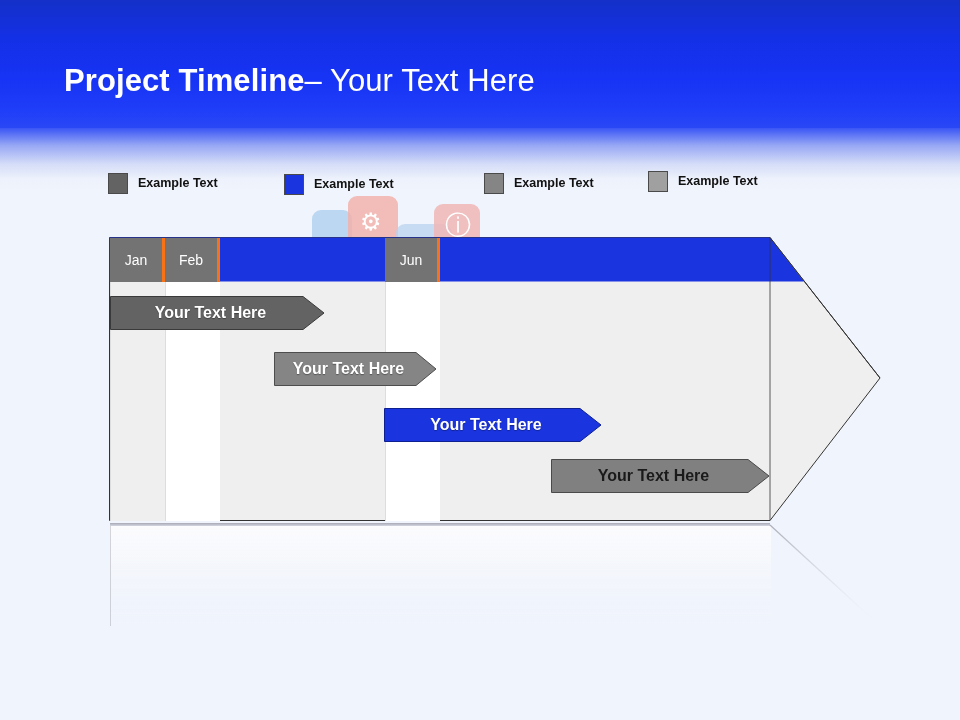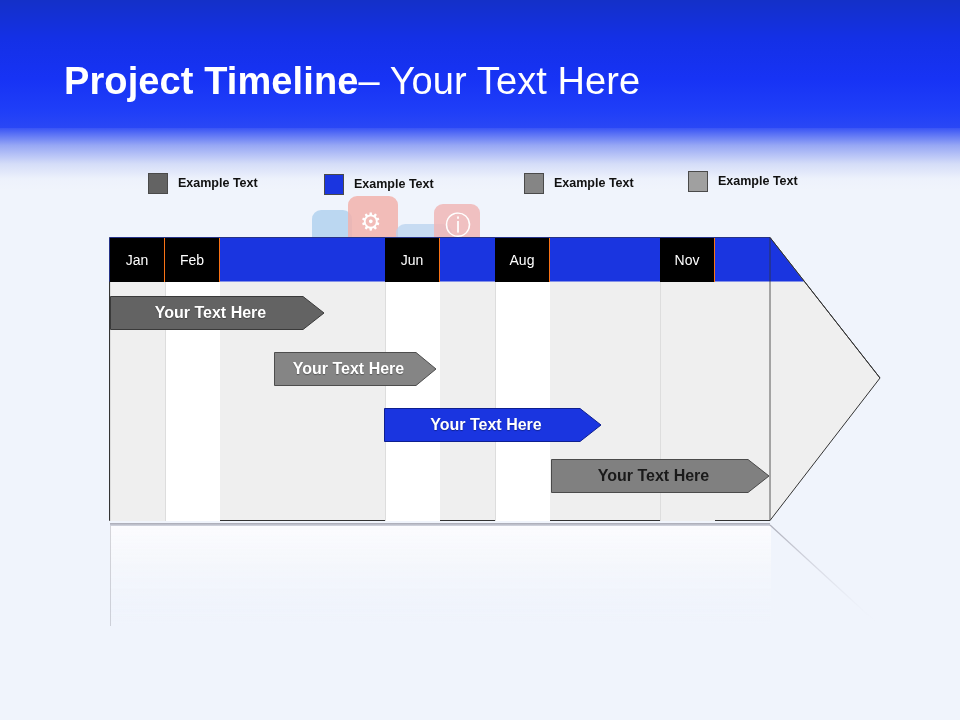--- a/index.html
+++ b/index.html
@@ -39,21 +39,21 @@
     background: linear-gradient(to bottom,
         rgba(42,71,245,0.92) 0%,
         rgba(96,120,240,0.62) 28%,
         rgba(160,176,240,0.34) 58%,
         rgba(216,224,250,0.12) 82%,
         rgba(240,244,252,0) 100%);
   }
   .page-title {
     position: absolute;
     left: 64px; top: 59px;
-    font-size: 38px;
+    font-size: 31px;
     line-height: 44px;
     color: #ffffff;
     white-space: nowrap;
     letter-spacing: 0.1px;
   }
   .page-title .t-bold { font-weight: bold; }
   .page-title .t-light { font-weight: normal; }
 
   
   .watermarks {
@@ -97,21 +97,21 @@
     line-height: 1;
     font-family: "DejaVu Sans", sans-serif;
   }
   .wm-gear { left: 60px; top: 14px; font-size: 24px; }
   .wm-info { left: 145px; top: 16px; font-size: 26px; }
 
   
   .legend {
     position: absolute;
     left: 108px; top: 168px;
-    width: 720px; height: 28px; margin-left: 40px;
+    width: 720px; height: 28px;
   }
   .legend-item {
     position: absolute;
     top: 0;
     height: 26px;
     display: flex;
     align-items: center;
   }
   .legend-swatch {
     width: 20px; height: 21px;
@@ -162,22 +162,22 @@
     width: 55px; height: 239px;
     border-left: 1px solid #dddddd;
     box-sizing: border-box;
   }
   .col.odd .col-fill { background: #efefef; }
   .col.even .col-fill { background: #ffffff; }
   .col .col-head {
     position: absolute;
     left: 0; top: 0;
     width: 55px; height: 44px;
-    background: #000000;
-    border-right: 1px solid #f97316;
+    background: #737373;
+    border-right: 3px solid #f97316;
     box-sizing: border-box;
     color: #ffffff;
     font-size: 14px;
     display: flex;
     align-items: center;
     justify-content: center;
   }
 
   
   .bar {
@@ -295,28 +295,20 @@
         <div class="col-head">Jan</div>
       </div>
       <div class="col even" style="left:55px">
         <div class="col-fill"></div>
         <div class="col-head">Feb</div>
       </div>
       <div class="col even" style="left:275px">
         <div class="col-fill"></div>
         <div class="col-head">Jun</div>
       </div>
-      <div class="col even" style="left:385px">
-        <div class="col-fill"></div>
-        <div class="col-head">Aug</div>
-      </div>
-      <div class="col odd" style="left:550px">
-        <div class="col-fill"></div>
-        <div class="col-head">Nov</div>
-      </div>
     </div>
 
     <div class="bar light-text" style="left:1px; top:59px; width:215px;">
       <svg class="bar-shape" viewBox="0 0 215 34" preserveAspectRatio="none">
         <polygon points="0.5,0.5 193,0.5 214,17 193,33.5 0.5,33.5" fill="#636363" stroke="#3a3a3a" stroke-width="1"></polygon>
       </svg>
       <span>Your  Text Here</span>
     </div>
 
     <div class="bar light-text" style="left:165px; top:115px; width:163px;">

